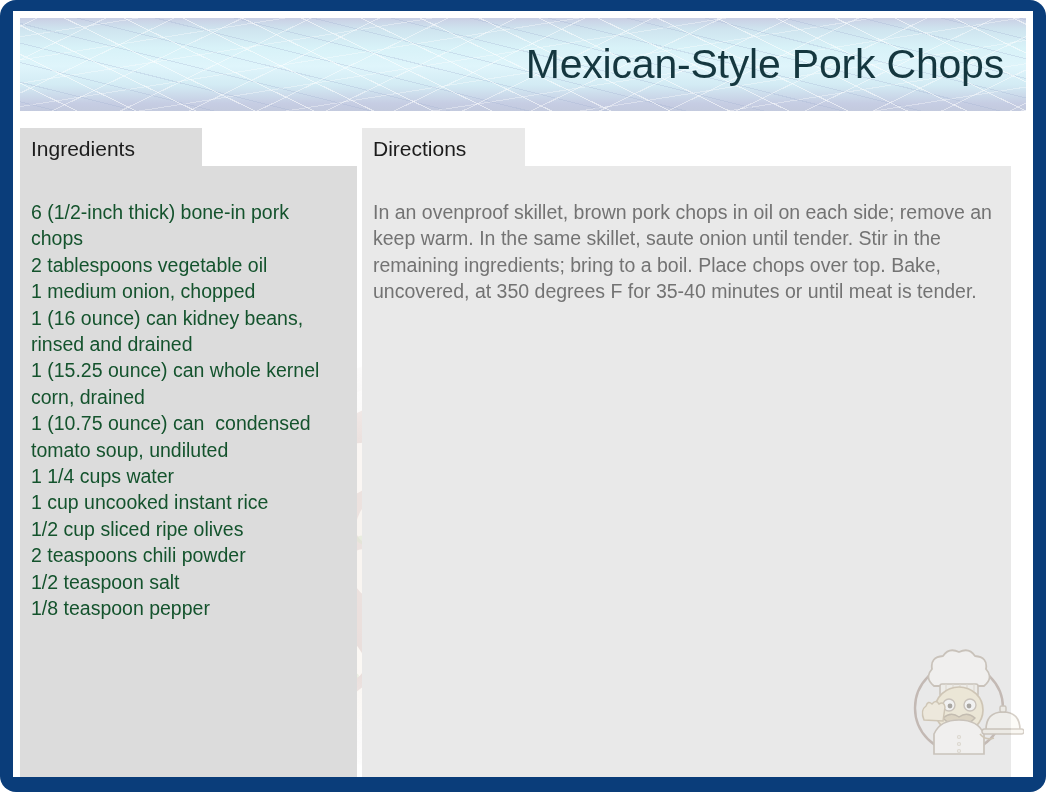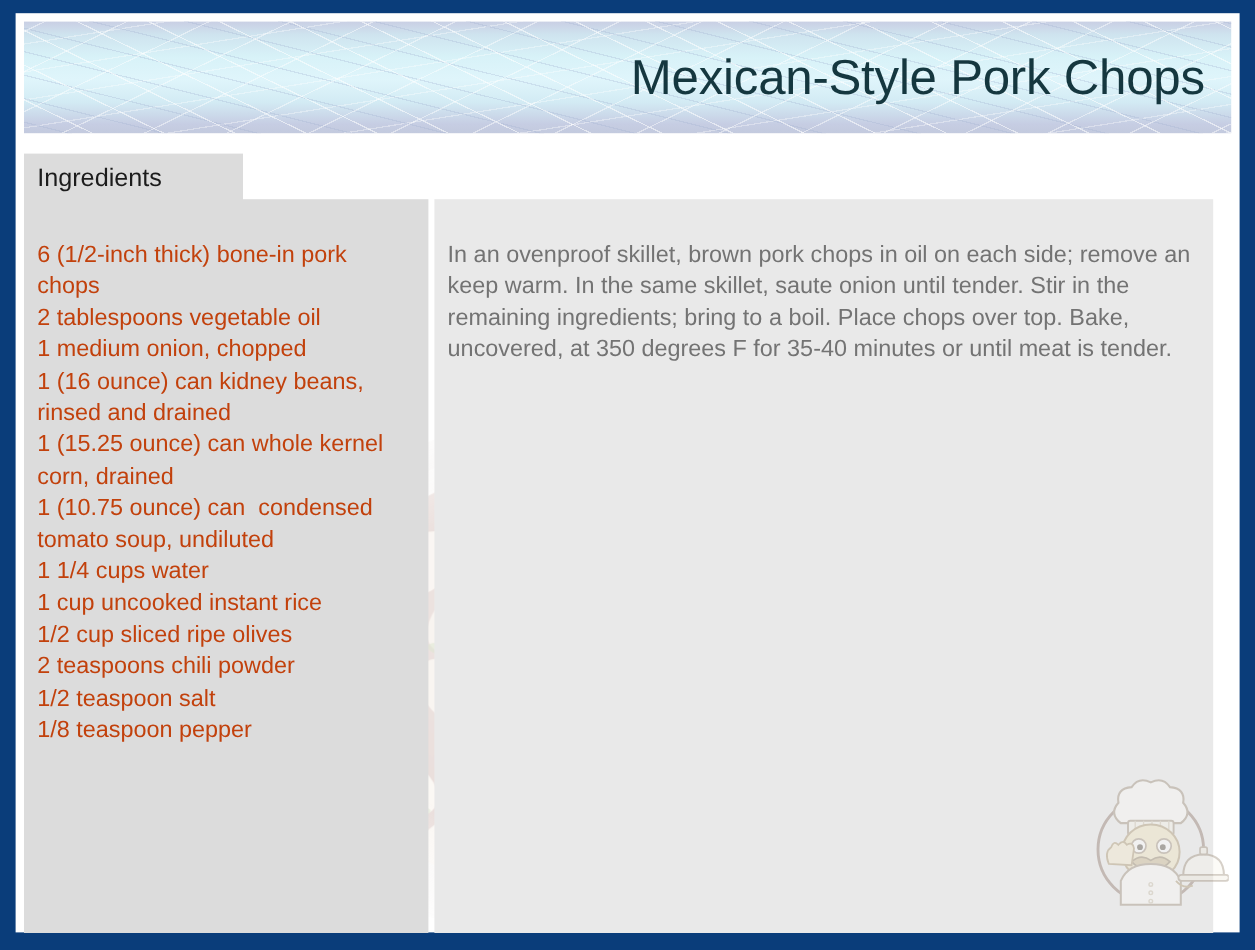--- a/index.html
+++ b/index.html
@@ -11,20 +11,21 @@
     font-family: "Liberation Sans", sans-serif;
   }
 
   #slide {
     position: relative;
     width: 1046px;
     height: 792px;
     background: #0a3d7a;
     overflow: hidden;
     box-sizing: border-box;
+    border-radius: 16px;
   }
 
   
   #canvas {
     position: absolute;
     left: 13px;
     top: 11px;
     width: 1020px;
     height: 766px;
     background: #ffffff;
@@ -132,21 +133,21 @@
   }
   #directions-body {
     left: 360px;
     top: 188px;
     width: 630px;
   }
 
   .ing-line {
     font-size: 19.5px;
     line-height: 26.4px;
-    color: #c2410c;
+    color: #14532d;
     white-space: pre-wrap;
   }
   #directions-text {
     font-size: 19.5px;
     line-height: 26.4px;
     color: #737373;
   }
 
   
   #chef-logo {
@@ -247,20 +248,23 @@
         <ellipse cx="310" cy="225" rx="300" ry="215" fill="none" stroke="#e3dcd9" stroke-width="22" opacity="0.9"></ellipse>
       </g>
     </svg>
 
     <div class="panel" id="panel-left"></div>
     <div class="panel" id="panel-right"></div>
 
     <div class="tab" id="tab-ingredients">
       <span class="tab-label">Ingredients</span>
     </div>
+    <div class="tab" id="tab-directions">
+      <span class="tab-label">Directions</span>
+    </div>
 
     <div class="panel-body" id="ingredients-body">
       <div class="ing-line">6 (1/2-inch thick) bone-in pork</div>
       <div class="ing-line">chops</div>
       <div class="ing-line">2 tablespoons vegetable oil</div>
       <div class="ing-line">1 medium onion, chopped</div>
       <div class="ing-line">1 (16 ounce) can kidney beans,</div>
       <div class="ing-line">rinsed and drained</div>
       <div class="ing-line">1 (15.25 ounce) can whole kernel</div>
       <div class="ing-line">corn, drained</div>

